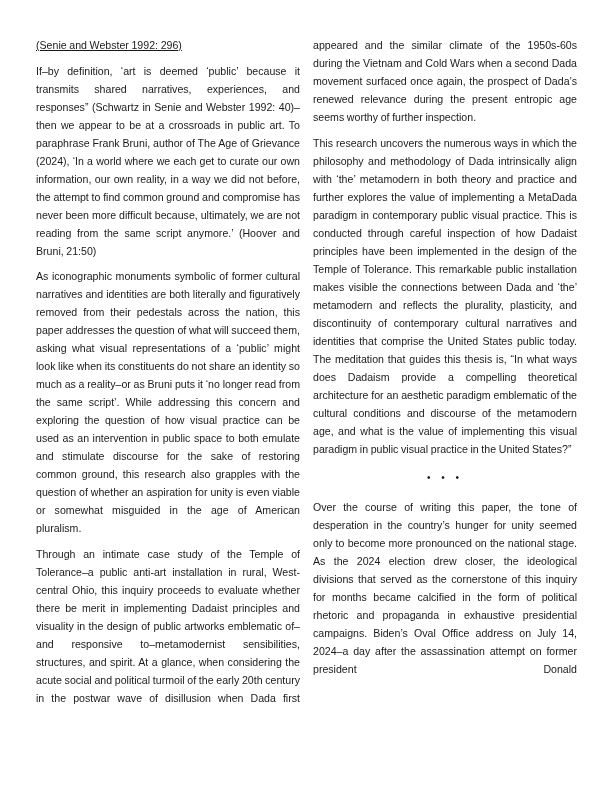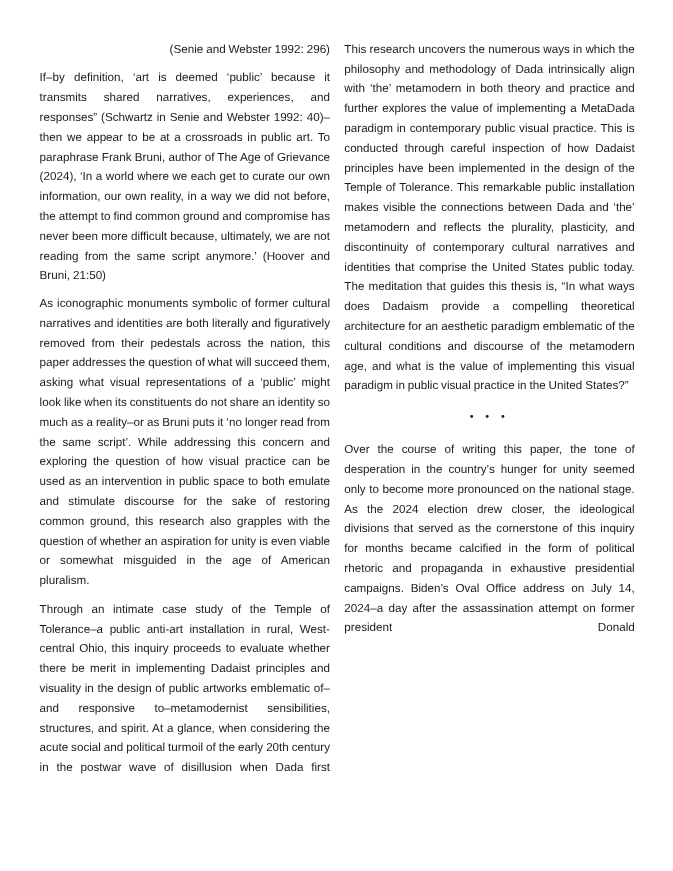--- a/index.html
+++ b/index.html
@@ -26,24 +26,25 @@
     color: #1a1a1a;
     margin: 14px 0 14px 0;
     line-height: 12px;
   }
 </style>
 </head>
 <body>
 
 <div class="page">
   <div class="col col-left">
-    <p style="text-align:right;">(Senie and Webster 1992: 296)</p>
+    <p style="text-align:left;text-decoration:underline;">(Senie and Webster 1992: 296)</p>
     <p>If–by definition, ‘art is deemed ‘public’ because it transmits shared narratives, experiences, and responses” (Schwartz in Senie and Webster 1992: 40)–then we appear to be at a crossroads in public art. To paraphrase Frank Bruni, author of The Age of Grievance (2024), ‘In a world where we each get to curate our own information, our own reality, in a way we did not before, the attempt to find common ground and compromise has never been more difficult because, ultimately, we are not reading from the same script anymore.’ (Hoover and Bruni, 21:50)</p>
     <p>As iconographic monuments symbolic of former cultural narratives and identities are both literally and figuratively removed from their pedestals across the nation, this paper addresses the question of what will succeed them, asking what visual representations of a ‘public’ might look like when its constituents do not share an identity so much as a reality–or as Bruni puts it ‘no longer read from the same script’. While addressing this concern and exploring the question of how visual practice can be used as an intervention in public space to both emulate and stimulate discourse for the sake of restoring common ground, this research also grapples with the question of whether an aspiration for unity is even viable or somewhat misguided in the age of American pluralism.</p>
     <p style="text-align-last: justify;">Through an intimate case study of the Temple of Tolerance–a public anti-art installation in rural, West-central Ohio, this inquiry proceeds to evaluate whether there be merit in implementing Dadaist principles and visuality in the design of public artworks emblematic of–and responsive to–metamodernist sensibilities, structures, and spirit. At a glance, when considering the acute social and political turmoil of the early 20th century in the postwar wave of disillusion when Dada first</p>
   </div>
 
   <div class="col col-right">
+    <p>appeared and the similar climate of the 1950s-60s during the Vietnam and Cold Wars when a second Dada movement surfaced once again, the prospect of Dada’s renewed relevance during the present entropic age seems worthy of further inspection.</p>
     <p>This research uncovers the numerous ways in which the philosophy and methodology of Dada intrinsically align with ‘the’ metamodern in both theory and practice and further explores the value of implementing a MetaDada paradigm in contemporary public visual practice. This is conducted through careful inspection of how Dadaist principles have been implemented in the design of the Temple of Tolerance. This remarkable public installation makes visible the connections between Dada and ‘the’ metamodern and reflects the plurality, plasticity, and discontinuity of contemporary cultural narratives and identities that comprise the United States public today. The meditation that guides this thesis is, “In what ways does Dadaism provide a compelling theoretical architecture for an aesthetic paradigm emblematic of the cultural conditions and discourse of the metamodern age, and what is the value of implementing this visual paradigm in public visual practice in the United States?”</p>
     <div class="divider">• • •</div>
     <p style="text-align-last: justify;">Over the course of writing this paper, the tone of desperation in the country’s hunger for unity seemed only to become more pronounced on the national stage. As the 2024 election drew closer, the ideological divisions that served as the cornerstone of this inquiry for months became calcified in the form of political rhetoric and propaganda in exhaustive presidential campaigns. Biden’s Oval Office address on July 14, 2024–a day after the assassination attempt on former president Donald</p>
   </div>
 </div>
 
 </body></html>

